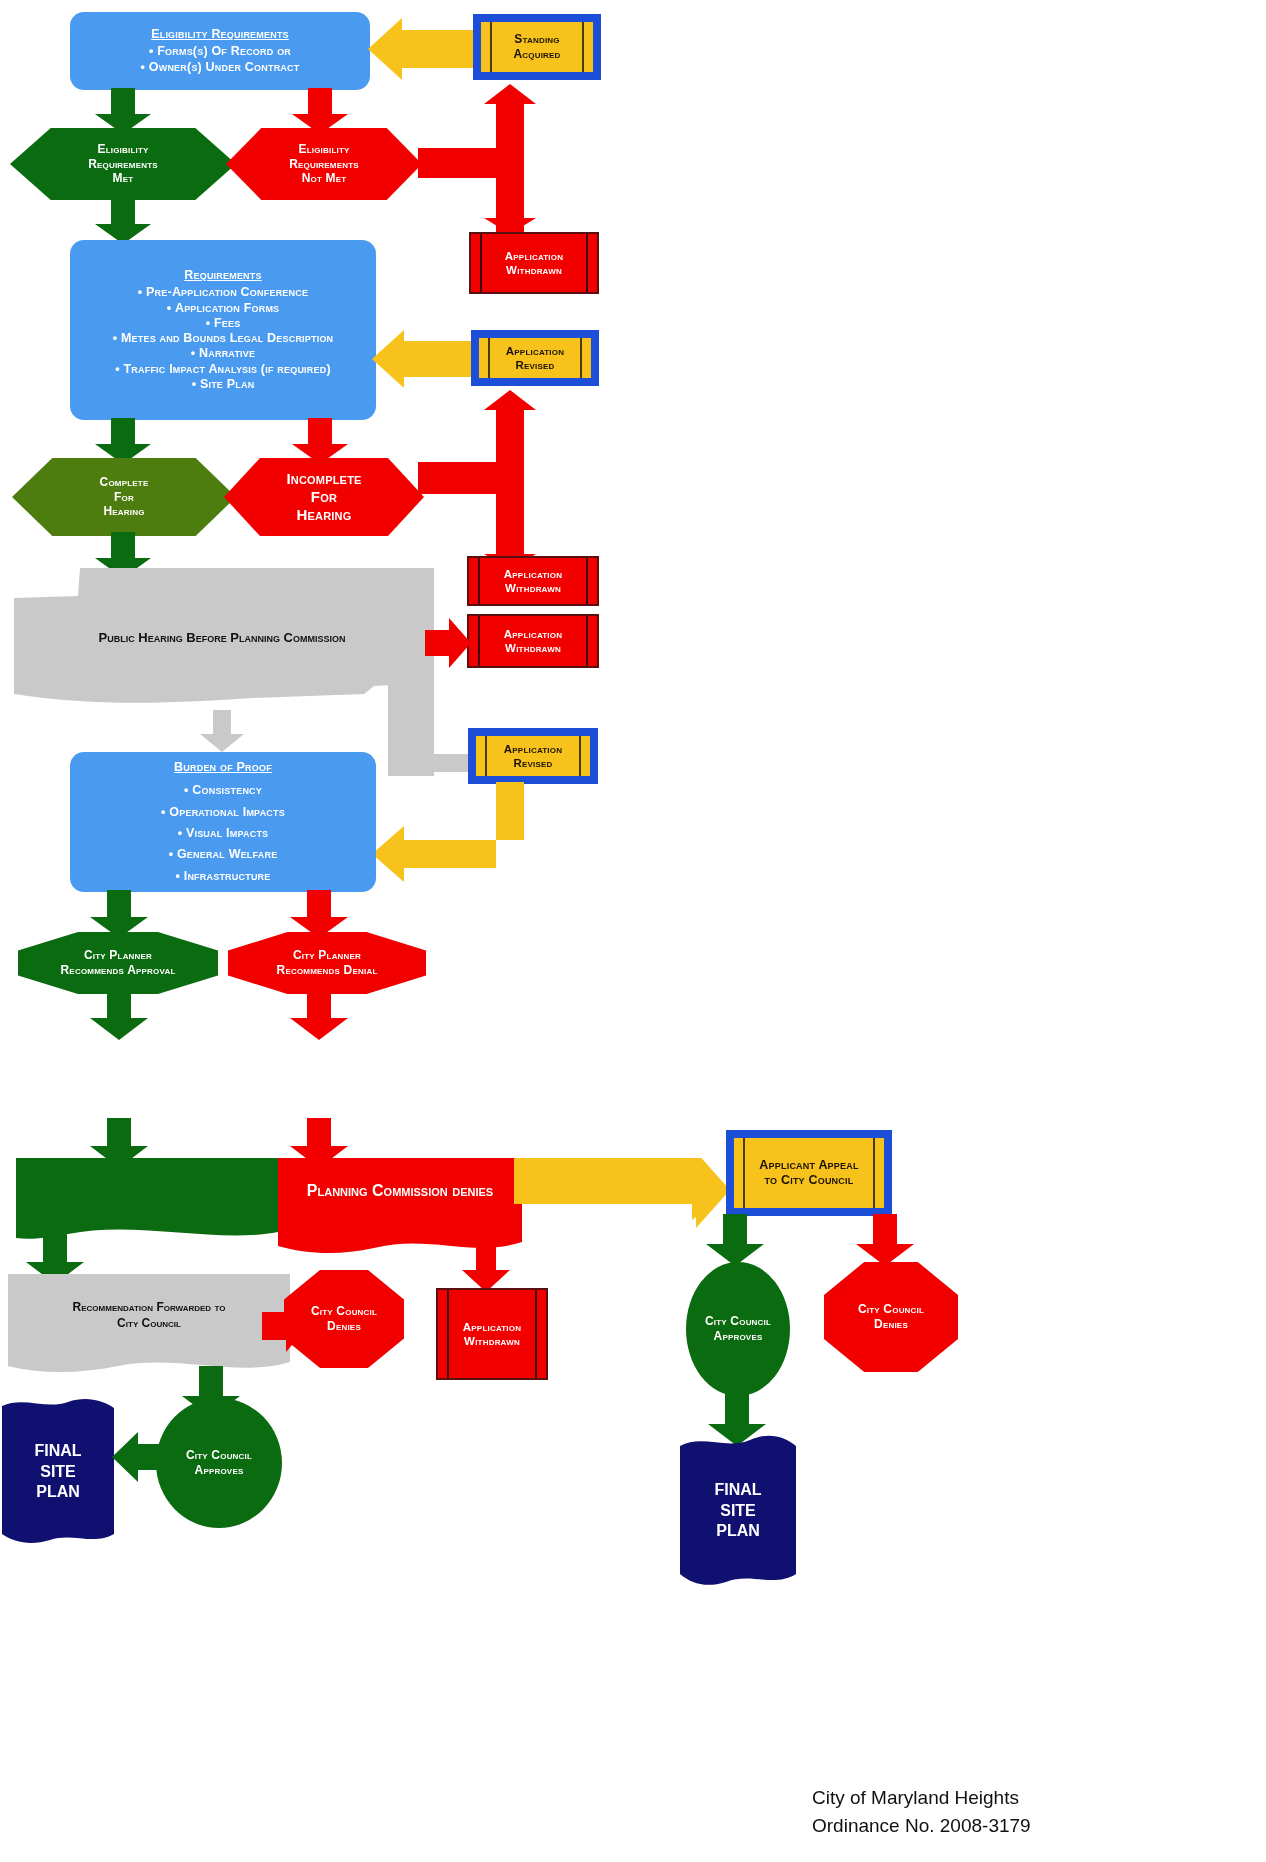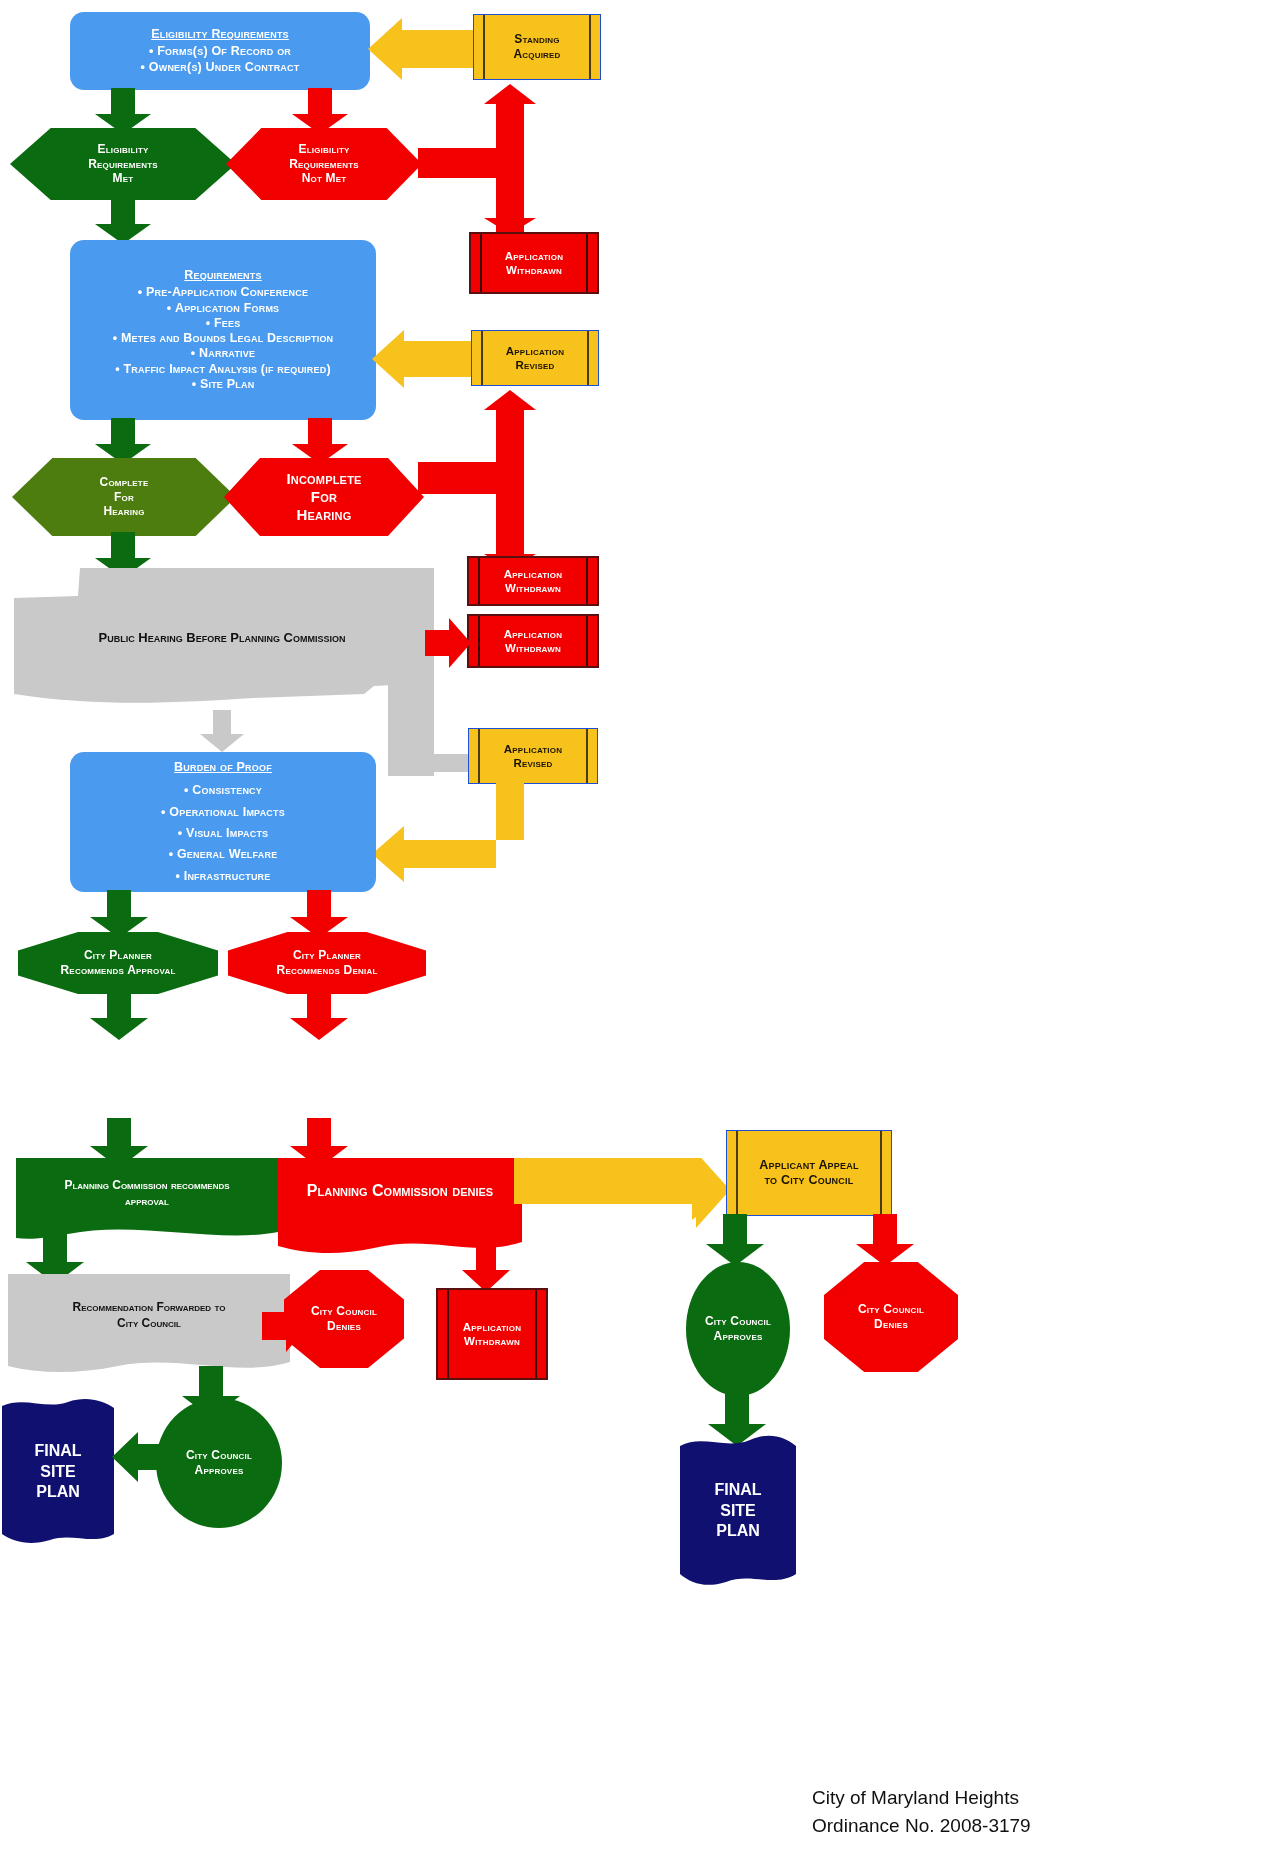--- a/index.html
+++ b/index.html
@@ -58,21 +58,21 @@
   .oct {
     clip-path: polygon(30% 0%, 70% 0%, 100% 30%, 100% 70%, 70% 100%, 30% 100%, 0% 70%, 0% 30%);
     color: #fff;
   }
   
   .ellipse { border-radius: 50%; color: #fff; }
 
   
   .yellow-box {
     background: #f7c21b;
-    border: 1px solid #1d4ed8;
+    border: 8px solid #1d4ed8;
     color: #1a1205;
   }
   .yellow-box .sidebar-l,
   .yellow-box .sidebar-r {
     position: absolute; top: 0; bottom: 0; width: 0;
     border-left: 2px solid #4a3c08;
   }
   .yellow-box .sidebar-l { left: 9px; }
   .yellow-box .sidebar-r { right: 9px; }
 
@@ -347,24 +347,20 @@
     <svg width="58" height="50" viewBox="0 0 58 50">
         <polygon points="17,0 41,0 41,28 58,28 29,50 0,28 17,28" fill="#f20000"></polygon>
       </svg>
   </div>
 
   <div class="svgwrap" style="left:16px; top:1158px; width:262px; height:88px;">
     <svg width="262" height="88" viewBox="0 0 262 88">
       <path d="M 0,0 L 262,0 L 262,74 C 200,86 120,62 52,76 C 30,80 14,82 0,80 Z" fill="#0b6b10"></path>
     </svg>
   </div>
-  <div class="wave-text" style="left:16px; top:1168px; width:262px; height:52px; font-size:12px; color:#fff;">
-    <span class="ln sc">Planning Commission recommends</span>
-    <span class="ln sc">approval</span>
-  </div>
 
   <div class="svgwrap" style="left:278px; top:1158px; width:244px; height:100px;">
     <svg width="244" height="100" viewBox="0 0 244 100">
       <path d="M 0,0 L 244,0 L 244,84 C 196,100 150,76 96,90 C 60,98 28,96 0,88 Z" fill="#f20000"></path>
     </svg>
   </div>
   <div class="wave-text" style="left:278px; top:1170px; width:244px; height:42px; font-size:16px; color:#fff;">
     <span class="ln sc">Planning Commission denies</span>
   </div>
 

